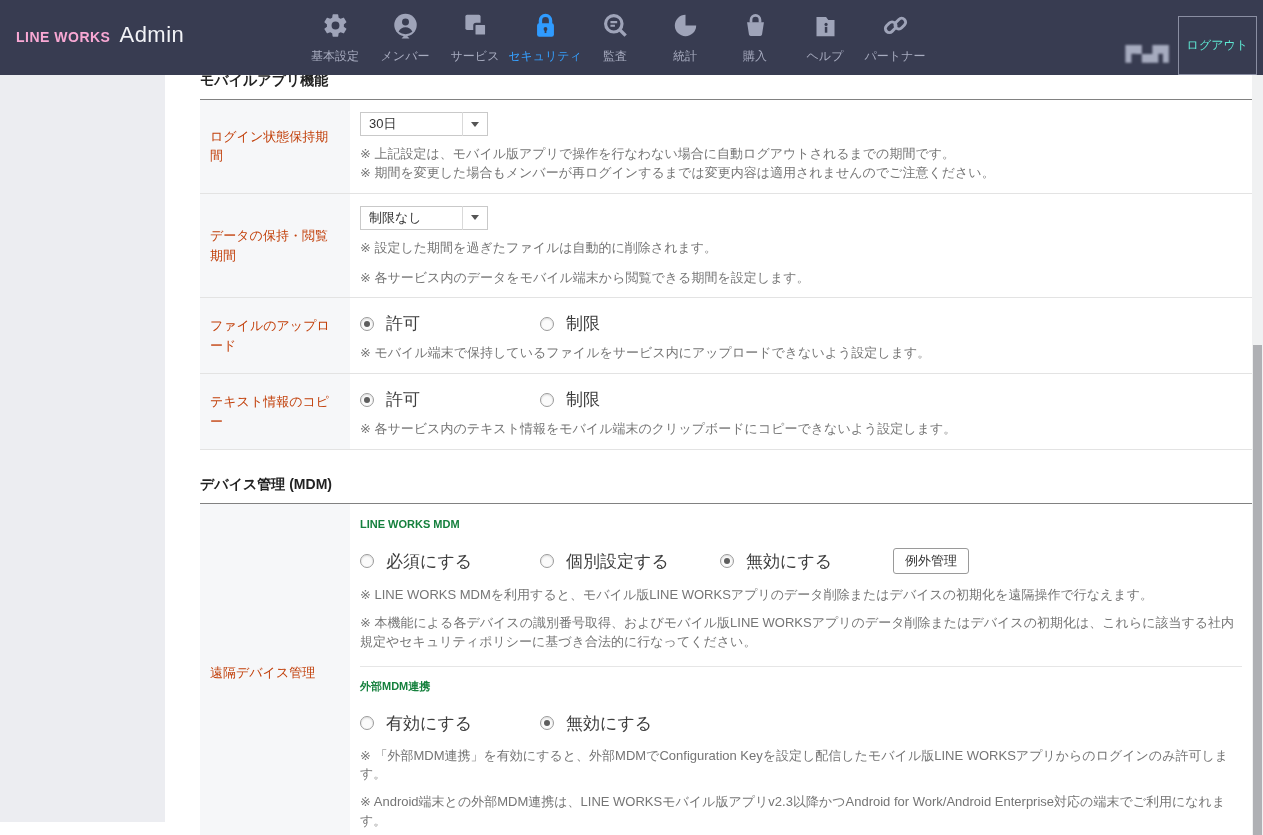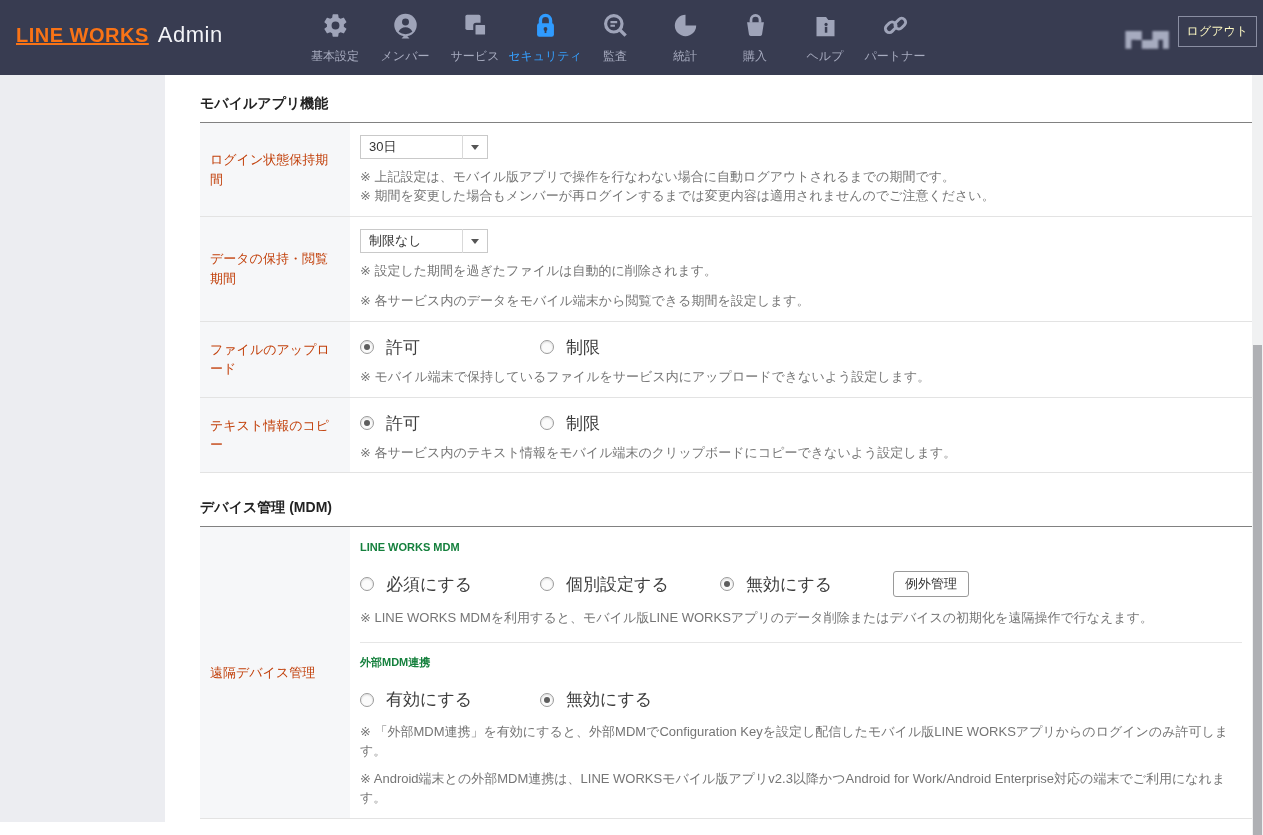--- a/index.html
+++ b/index.html
@@ -2,32 +2,32 @@
 <html><head>
 <meta charset="utf-8">
 <style>
   * { margin:0; padding:0; box-sizing:border-box; }
   html,body { width:1263px; height:835px; overflow:hidden; }
   body { font-family:"Liberation Sans","DejaVu Sans",sans-serif; background:#fff; position:relative; }
 
   
   .navbar { position:absolute; top:0; left:0; width:1263px; height:75px; background:#383C51; z-index:5; }
   .logo { position:absolute; left:16px; top:22px; display:flex; align-items:baseline; gap:9px; }
-  .logo .brand { color:#f97316; font-weight:bold; font-size:20px; letter-spacing:.5px;text-decoration:underline; }
+  .logo .brand { color:#f9a8d4; font-weight:bold; font-size:14px; letter-spacing:.5px; }
   .logo .suffix { color:#f2f3f7; font-size:22px; font-weight:300; letter-spacing:.5px; }
   .nav-menu { position:absolute; left:300px; top:6px; display:flex; }
   .nav-item { width:70px; display:flex; flex-direction:column; align-items:center; cursor:pointer; }
   .nav-item .ic { height:38px; display:flex; align-items:center; justify-content:center; }
   .nav-item .lbl { font-size:12px; color:#A8ACC0; margin-top:4px; white-space:nowrap; }
   .nav-item.active .lbl { color:#36A0FF; }
   .nav-right { position:absolute; right:6px; top:24px; display:flex; align-items:center; }
   .user-name { color:#A6ABBF; font-size:15px; font-weight:bold; letter-spacing:-1px;
                filter:blur(1.3px); margin-right:10px; }
-  .logout-btn { border:1px solid #8A8EA2; color:#fef9c3; background:transparent; font-size:12px;
-                padding:6px 8px; cursor:pointer; font-family:inherit; position:relative; top:-8px; }
+  .logout-btn { border:1px solid #8A8EA2; color:#5eead4; background:transparent; font-size:12px;
+                padding:20px 8px; cursor:pointer; font-family:inherit; position:relative; top:-8px; }
 
   
   .page { position:absolute; top:62px; left:0; width:1263px; height:760px; display:flex; background:#fff;align-items:center; }
   .sidebar { width:165px; background:#ECEDF1; height:100%; }
   .main { flex:1; position:relative; }
   .content { margin-left:35px; width:1052px; }
 
   
   .remnant { height:4px; border-bottom:1px solid #E3E3E3; }
   .remnant .cell { width:150px; height:4px; background:#F6F7F9; }
@@ -274,20 +274,21 @@
               <span>個別設定する</span>
             </label>
             <label class="radio-item" style="width:173px">
               <span class="radio checked"></span>
               <span>無効にする</span>
             </label>
             <button class="exception-btn">例外管理</button>
           </div>
           <div class="notes">
             <div class="note">※ LINE WORKS MDMを利用すると、モバイル版LINE WORKSアプリのデータ削除またはデバイスの初期化を遠隔操作で行なえます。</div>
+            <div class="note">※ 本機能による各デバイスの識別番号取得、およびモバイル版LINE WORKSアプリのデータ削除またはデバイスの初期化は、これらに該当する社内規定やセキュリティポリシーに基づき合法的に行なってください。</div>
           </div>
 
           <div class="inner-divider"></div>
 
           <div class="sub-heading" style="margin-top:12px">外部MDM連携</div>
           <div class="radio-line">
             <label class="radio-item w180">
               <span class="radio"></span>
               <span>有効にする</span>
             </label>

